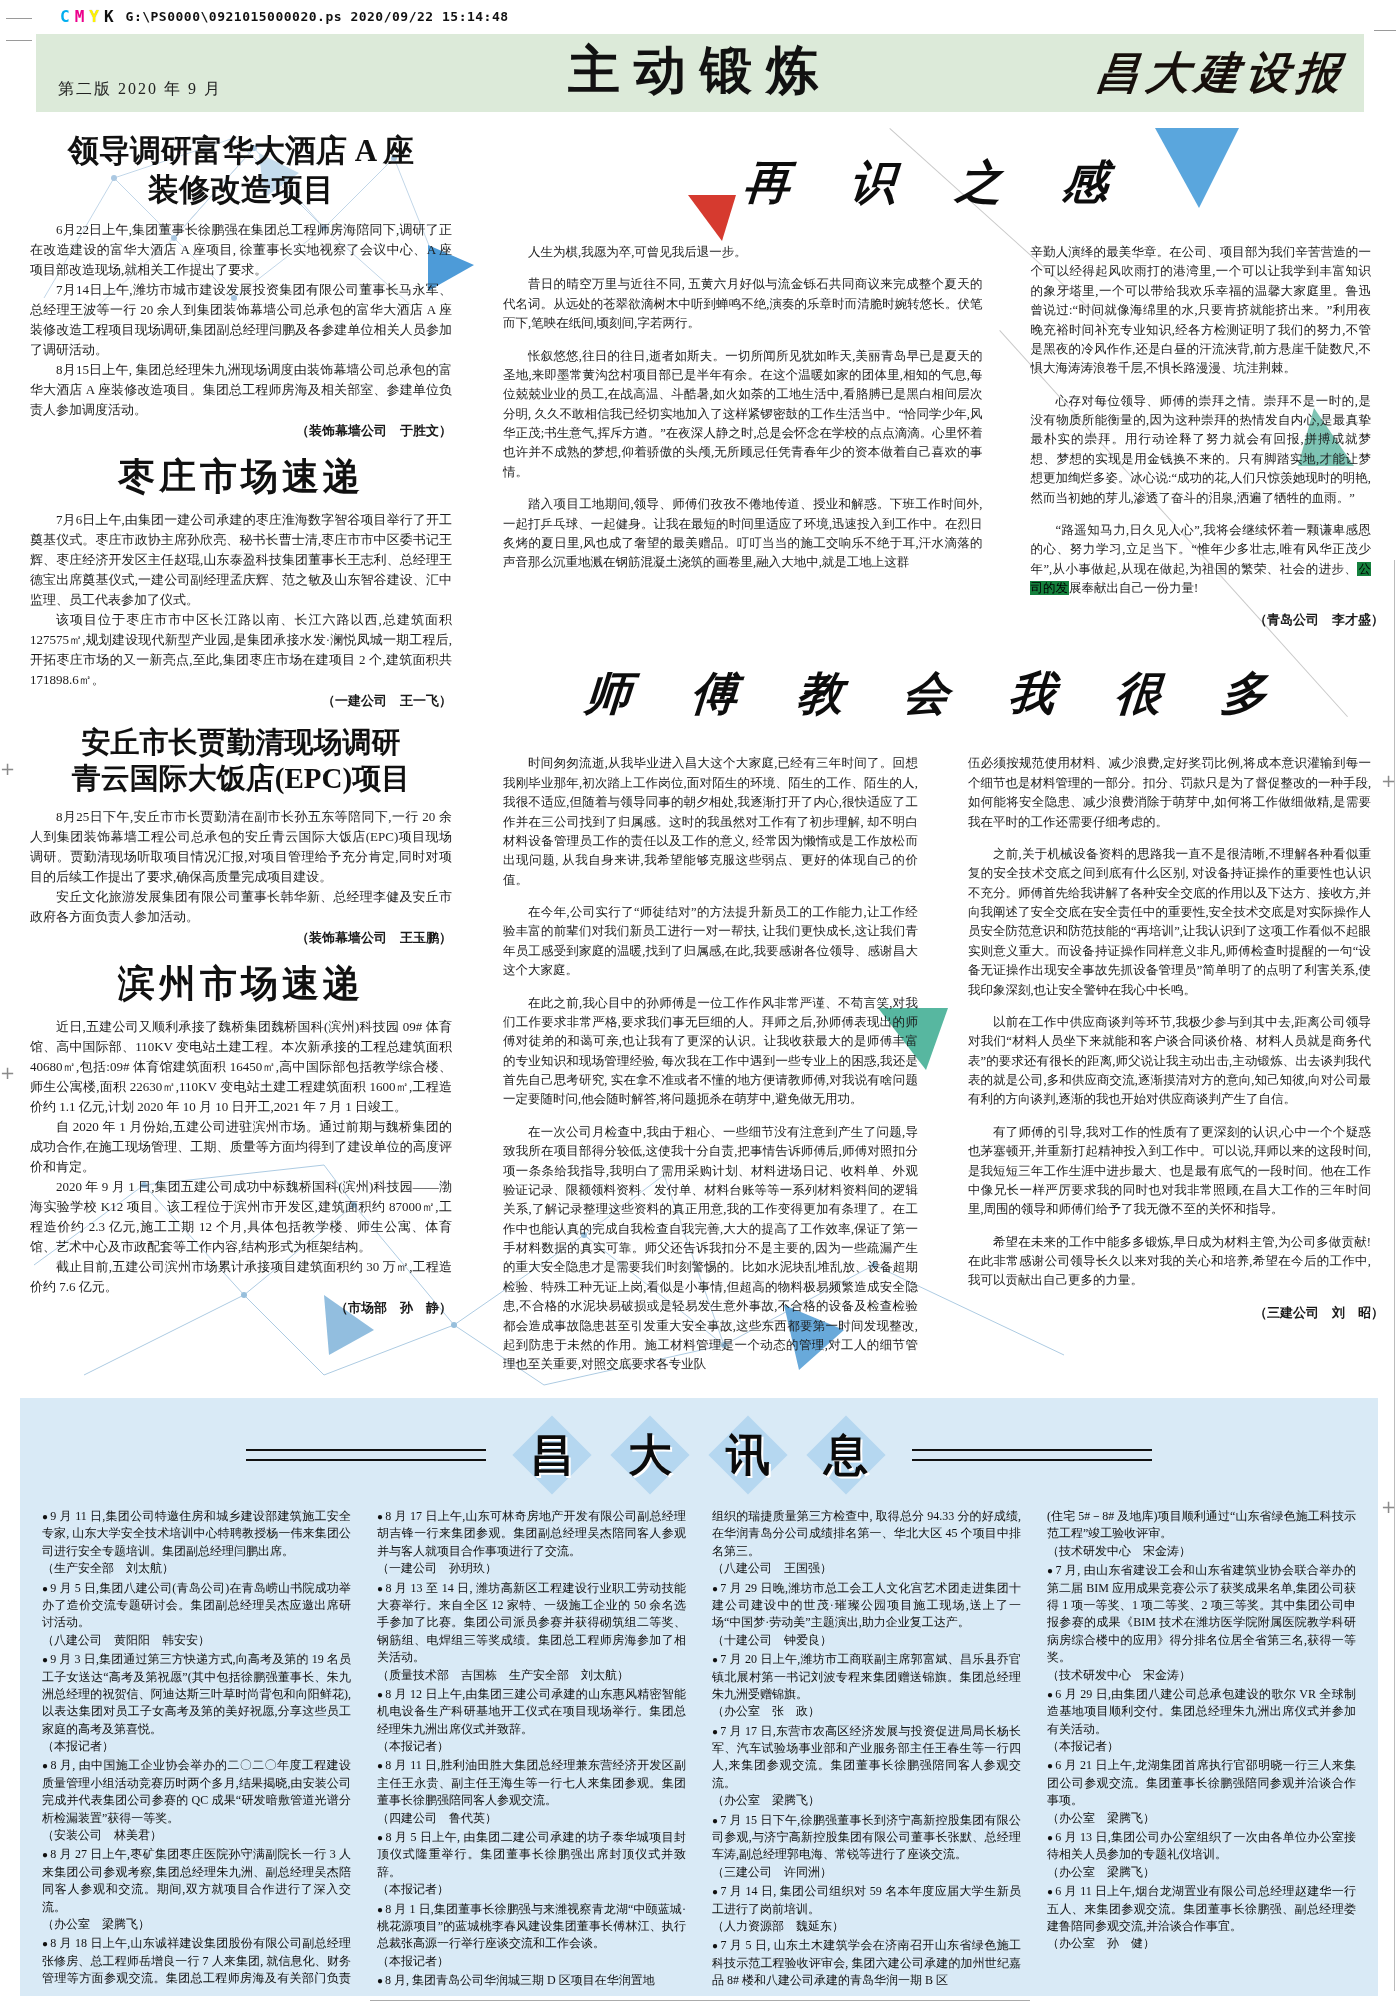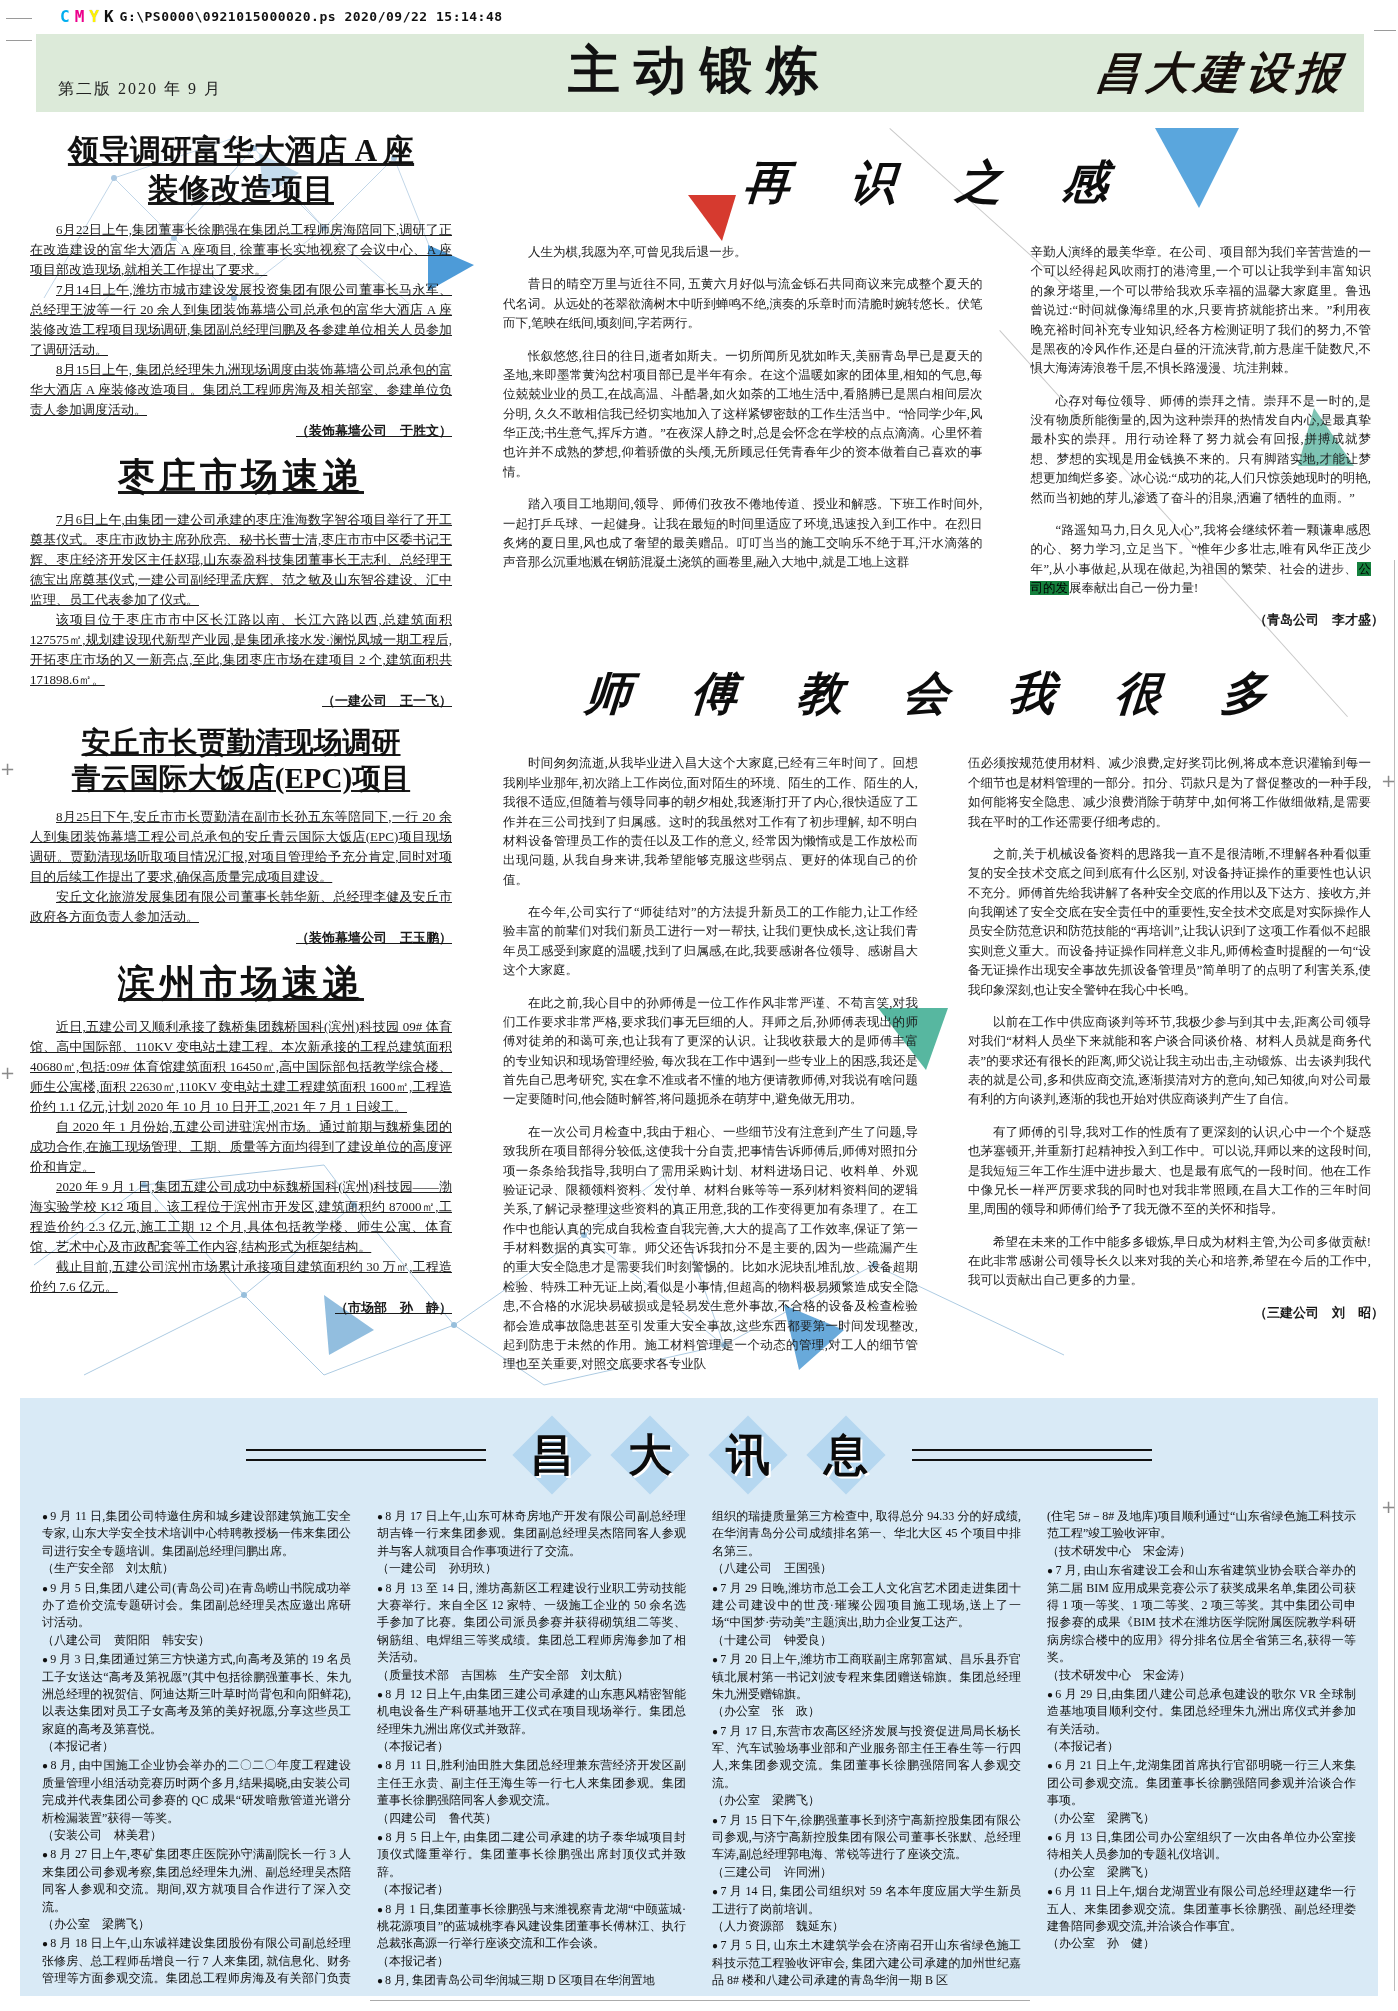--- a/index.html
+++ b/index.html
@@ -1,34 +1,34 @@
 <!DOCTYPE html>
 <html><head>
 <meta charset="utf-8">
 <style>
   html,body{margin:0;padding:0;}
   body{width:1398px;height:2011px;position:relative;background:#ffffff;overflow:hidden;
        font-family:"Liberation Serif","DejaVu Serif",serif;color:#1a1a1a;}
   
-  .printbar{position:absolute;top:6px;left:60px;height:20px;display:flex;align-items:center;gap:1px;
+  .printbar{position:absolute;top:6px;left:60px;height:20px;display:flex;align-items:center;gap:7px;
             font-family:"DejaVu Sans Mono",monospace;font-size:13px;font-weight:bold;}
   .printbar .cmyk span{font-size:16px;font-weight:900;margin-right:5px;}
   .c-c{color:#00aeef}.c-m{color:#ec008c}.c-y{color:#fff200;text-shadow:0 0 1px #999}.c-k{color:#111}
   .printbar .path{color:#111;letter-spacing:.5px;}
   
   .masthead{position:absolute;top:34px;left:36px;right:34px;height:78px;background:#dcead9;
             display:flex;align-items:center;}
   .mh-edition{position:absolute;left:22px;bottom:12px;font-size:16px;color:#222;letter-spacing:2px;}
   .mh-title{position:absolute;left:0;right:0;text-align:center;top:2px;font-size:52px;font-weight:900;
             letter-spacing:14px;color:#111;font-family:"Liberation Sans",sans-serif;}
   .mh-paper{position:absolute;right:18px;top:10px;font-size:44px;font-weight:bold;font-style:italic;
             font-family:"DejaVu Serif",serif;letter-spacing:6px;color:#17100c;transform:skewX(-6deg);}
   
   .main{position:absolute;top:122px;left:24px;right:10px;height:1268px;display:flex;}
-  .leftrail{width:442px;flex:none;position:relative;padding:4px 14px 0 6px;box-sizing:border-box;text-decoration:underline;}
+  .leftrail{width:442px;flex:none;position:relative;padding:4px 14px 0 6px;box-sizing:border-box;}
   .essays{flex:1;position:relative;padding:0 4px 0 24px;box-sizing:border-box;}
   
   .article{margin-bottom:14px;position:relative;z-index:2;}
   .article h2{margin:6px 0 10px 0;text-align:center;font-weight:900;color:#111;line-height:1.25;}
   .h-big div{font-size:31px;}
   .h-speed div{font-size:37px;letter-spacing:4px;}
   .h-mid div{font-size:29px;}
   .article p{margin:0;font-size:13px;line-height:1.54;text-align:justify;text-indent:2em;color:#1c1c1c;}
   .byline{display:block;text-align:right;font-weight:bold;font-size:13px;margin-top:2px;}
   

